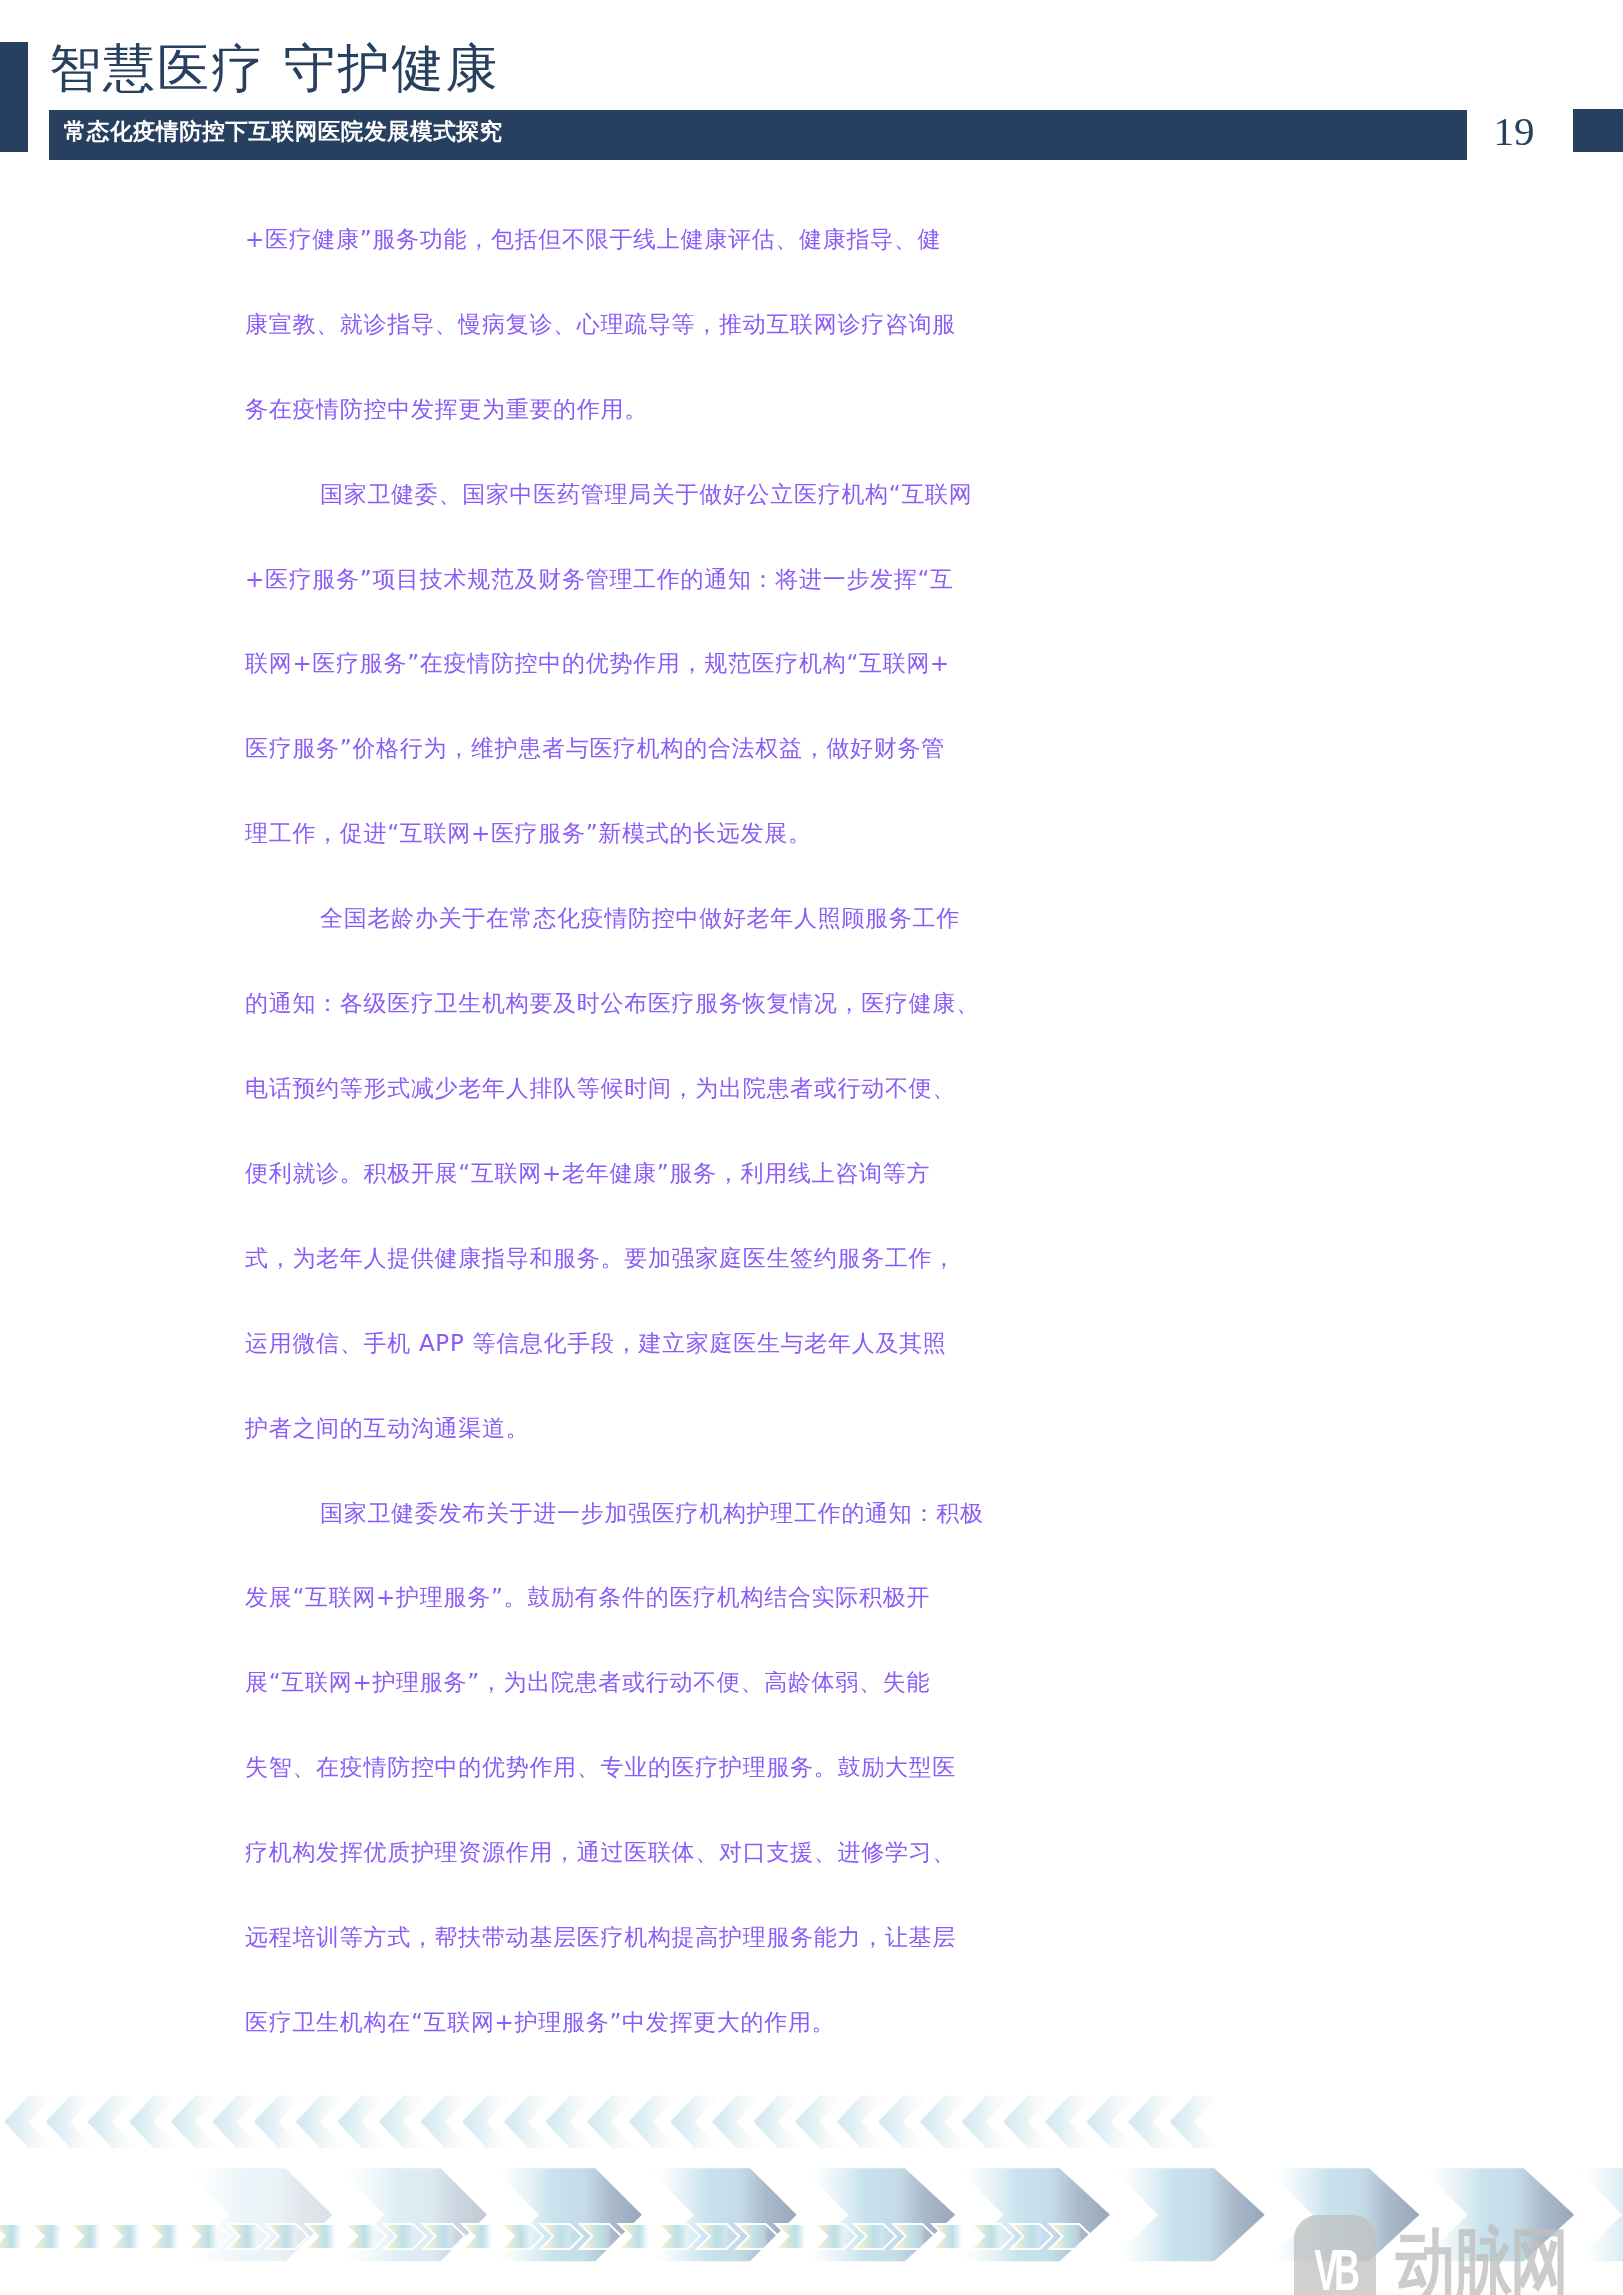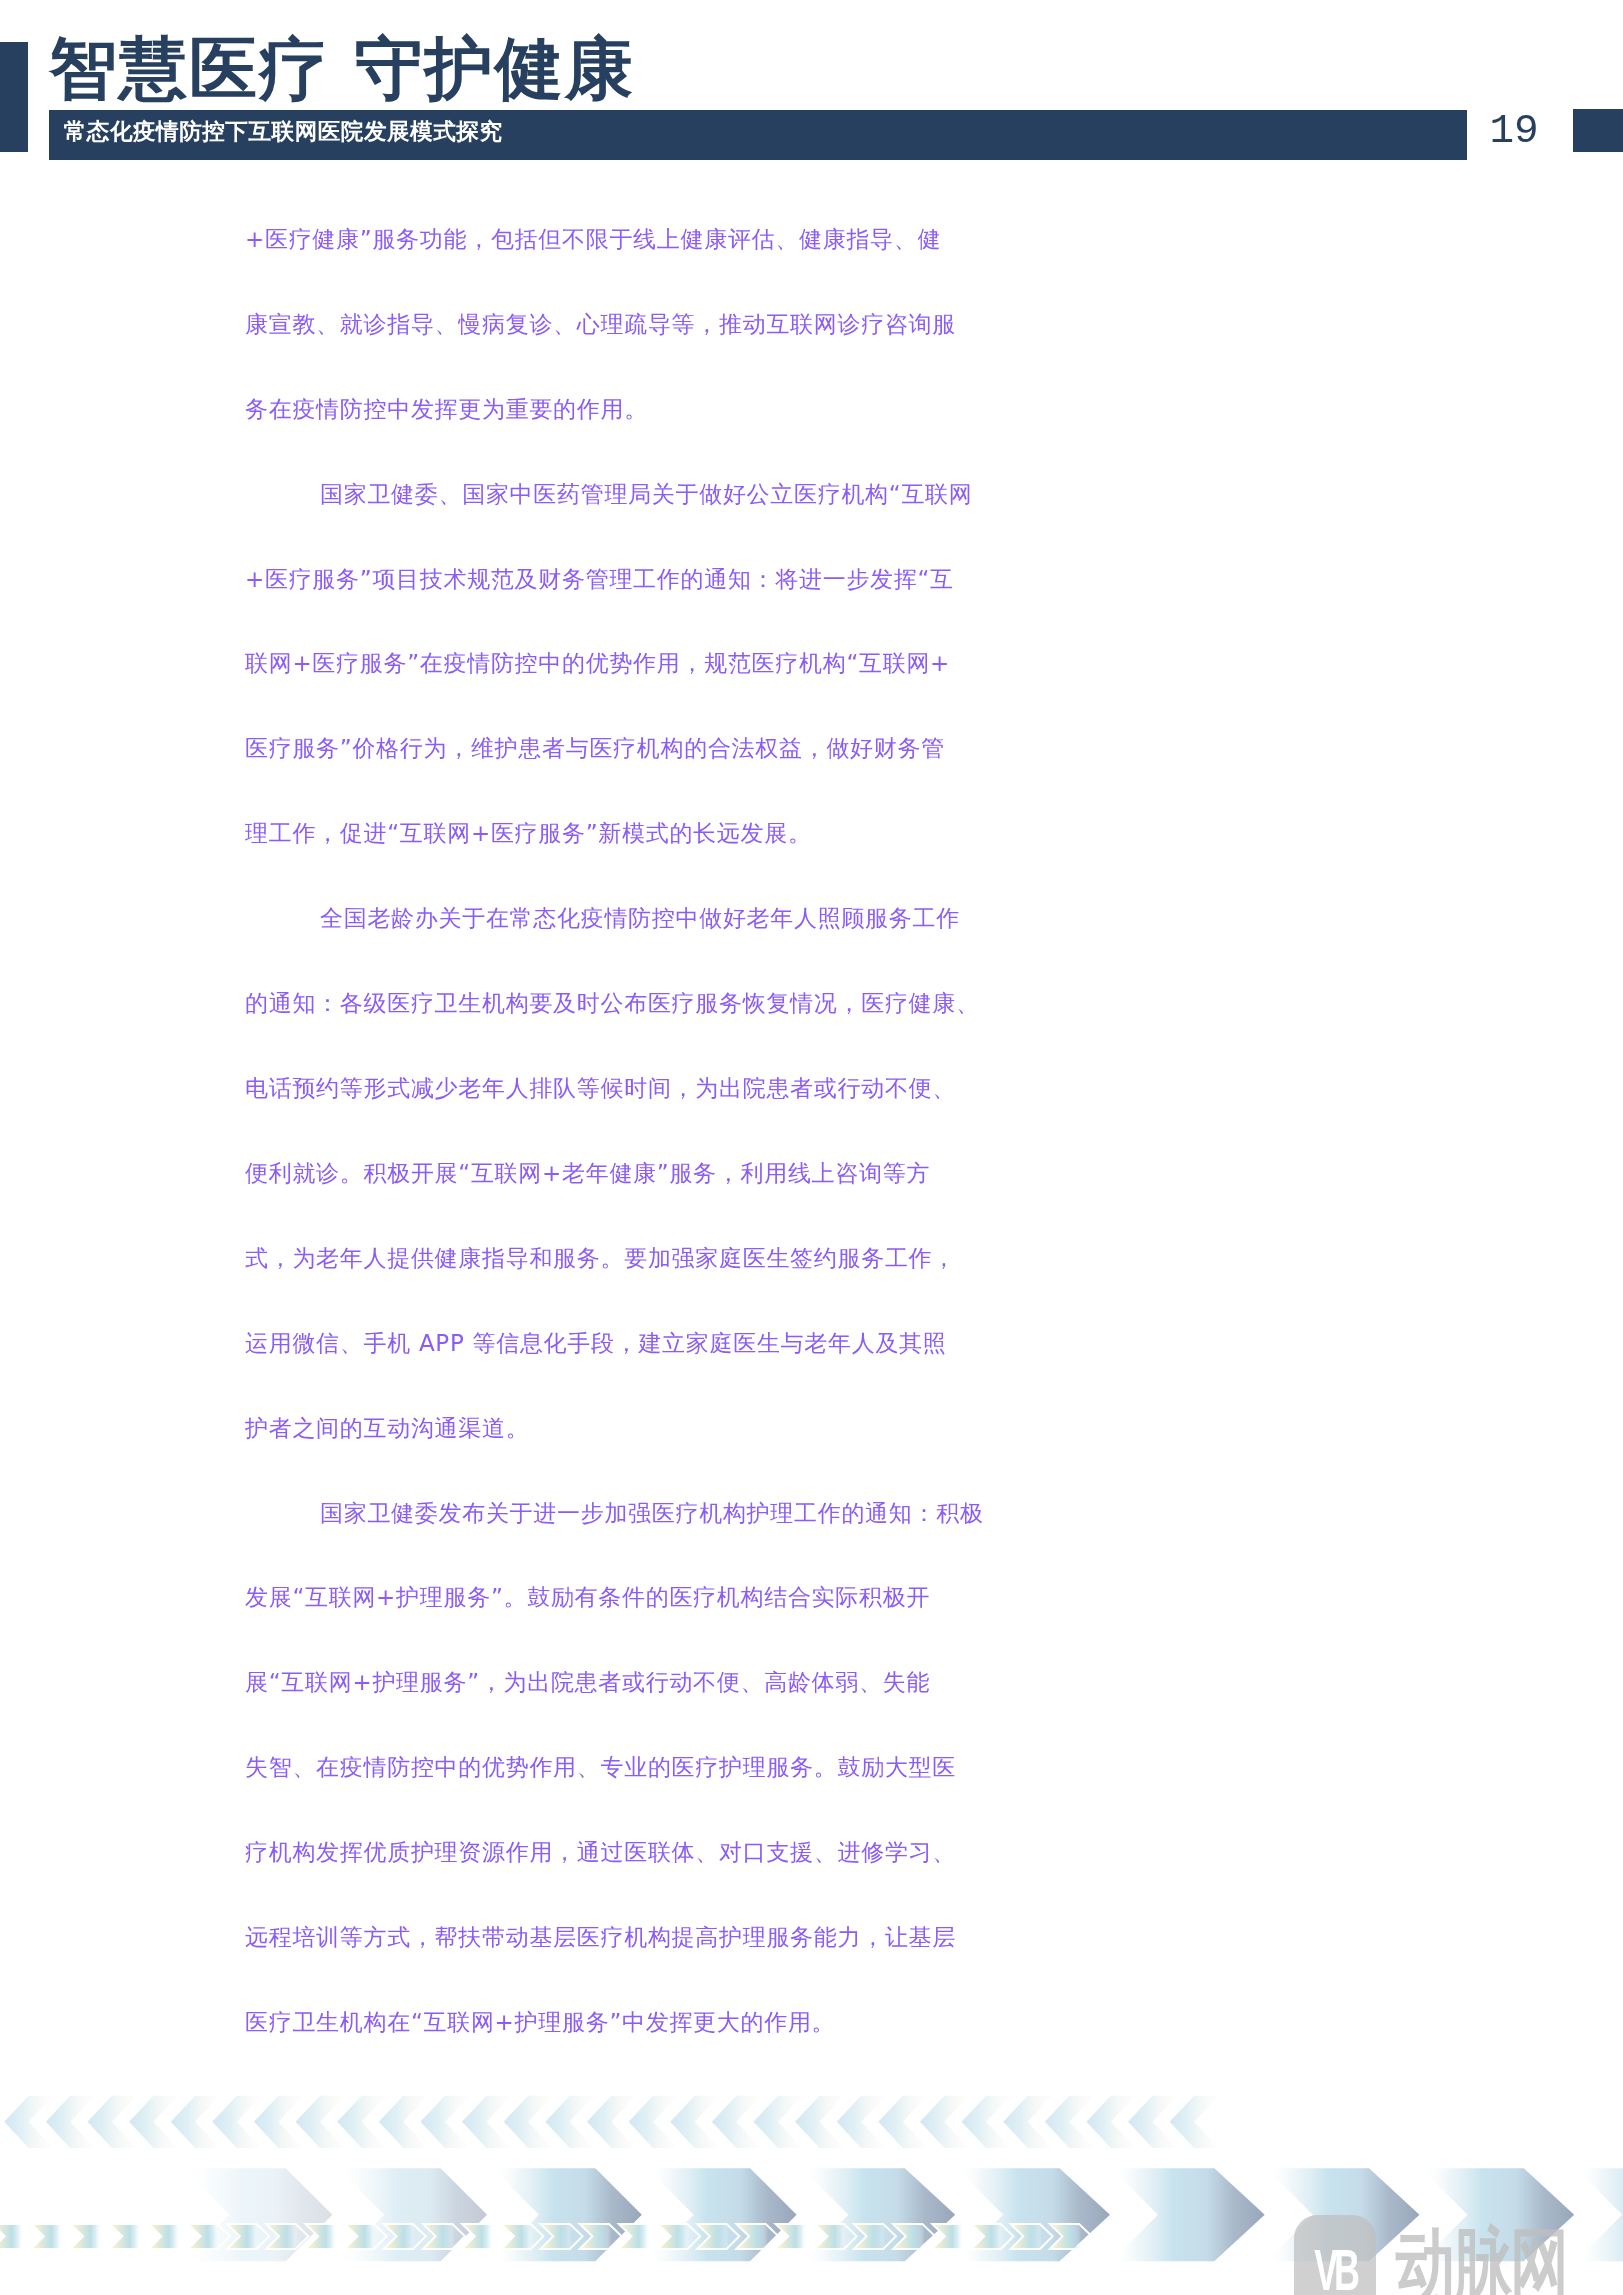--- a/index.html
+++ b/index.html
@@ -5,34 +5,34 @@
   html, body { margin:0; padding:0; }
   body {
     width:1623px; height:2295px; position:relative; overflow:hidden;
     background:#ffffff;
     font-family:"DejaVu Sans","Liberation Sans",sans-serif;
   }
   .left-bar { position:absolute; left:0; top:42px; width:28px; height:110px; background:var(--brand); }
   .title {
     position:absolute; left:49px; top:36px; margin:0;
     font-family:"DejaVu Serif","Liberation Serif",serif;
-    font-weight:bold; font-size:68px; line-height:64px; letter-spacing:2px;
+    font-weight:normal; font-size:52px; line-height:64px; letter-spacing:2px;
     color:var(--brand); white-space:nowrap;
   }
   .subtitle-band {
     position:absolute; left:49px; top:110px; width:1418px; height:50px; background:var(--brand);
   }
   .subtitle {
     position:absolute; left:14.7px; top:0; line-height:42px;
     font-family:"DejaVu Serif","Liberation Serif",serif;
     font-weight:bold; font-size:22.6px; color:#ffffff; white-space:nowrap; letter-spacing:0.5px;
   }
   .page-number {
     position:absolute; left:1482px; top:108px; width:64px; text-align:center;
-    font-family:Liberation Mono, monospace; font-size:41px; line-height:47px;
+    font-family:Liberation Serif, serif; font-size:41px; line-height:47px;
     color:var(--brand);
   }
   .right-block { position:absolute; left:1573px; top:109px; width:50px; height:43px; background:var(--brand); }
 
   .body-text { position:absolute; left:0; top:0; width:100%; }
   .line {
     position:absolute; left:245px; white-space:nowrap;
     font-family:"DejaVu Sans","Liberation Sans",sans-serif;
     font-size:23px; line-height:44px; color:#8b5cf6;
     letter-spacing:0.7px;

